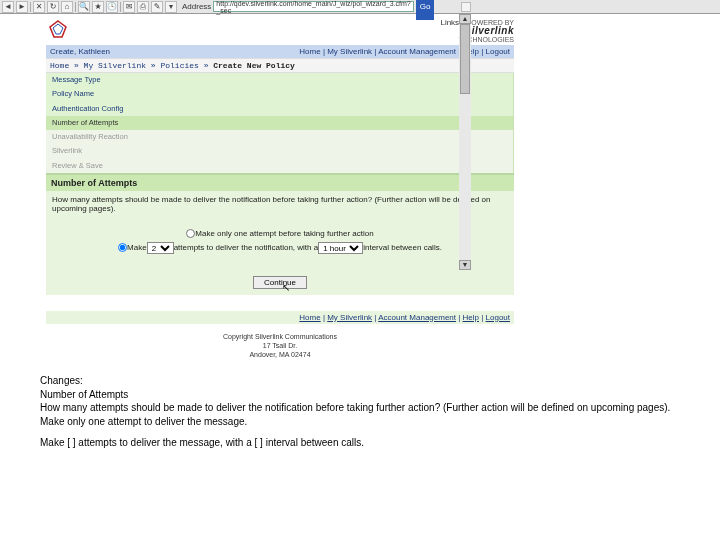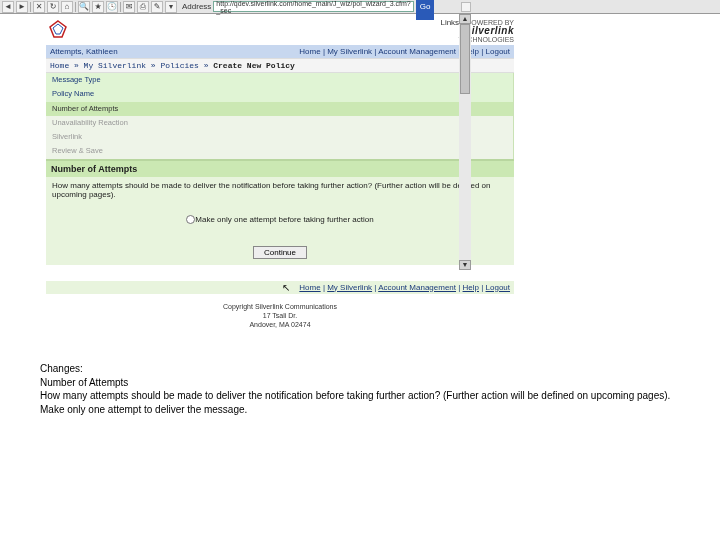--- a/index.html
+++ b/index.html
@@ -33,21 +33,21 @@
   .radio-row input[type=radio] { width:9px; height:9px; }
   .sel { font-size:8px; height:12px; border:1px solid #888; background:#fff; }
   .btn-row { text-align:center; padding:6px 4px; background:#e8f4dd; }
   .cont-btn { font-size:8px; padding:1px 10px; border:1px solid #888; background:#eee; }
   .footer-links { background:#e8f4dd; padding:2px 4px; text-align:right; font-size:8px; color:#1b3a7a; border-top:2px solid #fff; }
   .footer-links a { color:#1b3a7a; text-decoration:underline; }
   .copyright { text-align:center; font-size:7px; color:#333; padding:8px 0; line-height:1.3; }
   .scroll-track { position:absolute; top:14px; right:249px; width:12px; bottom:270px; background:#e8e8e8; }
   .scroll-thumb { position:absolute; top:10px; left:1px; right:1px; height:70px; background:#c4c4c4; border:1px solid #9a9a9a; }
   .scroll-arr { position:absolute; left:0; right:0; height:10px; background:#d4d4d4; border:1px solid #9a9a9a; font-size:7px; text-align:center; line-height:8px; color:#333; }
-  .changes { position:absolute; left:40px; top:362px; right:20px; font-size:10px; line-height:1.35; color:#000; font-family: Arial, sans-serif; }
+  .changes { position:absolute; left:40px; top:374px; right:20px; font-size:10px; line-height:1.35; color:#000; font-family: Arial, sans-serif; }
   .changes p { margin-bottom:8px; }
   .cursor { position:absolute; left:282px; top:282px; font-size:10px; color:#000; pointer-events:none; }
 </style>
 </head>
 <body>
 
 <div class="browser-toolbar">
   <span class="tb-icon">◄</span>
   <span class="tb-icon">►</span>
   <span class="tb-sep"></span>
@@ -82,21 +82,21 @@
         </svg>
     </div>
     <div class="poweredby">
       <div>POWERED BY</div>
       <div class="sl-brand">silverlink</div>
       <div>TECHNOLOGIES</div>
     </div>
   </div>
 
   <div class="welcome-bar">
-    <span>Attempts, Kathleen</span>
+    <span>Create, Kathleen</span>
     <span>
       <a>Home</a> |
       <a>My Silverlink</a> |
       <a>Account Management</a> |
       <a>Help</a> |
       <a>Logout</a>
     </span>
   </div>
 
   <div class="crumb-bar">
@@ -104,35 +104,45 @@
     <span>My Silverlink</span> »
     <span>Policies</span> »
     <b>Create New Policy</b>
   </div>
 
   <div class="tabs">
     <div class="tab">Message
 Type</div>
     <div class="tab">Policy
 Name</div>
+    <div class="tab">Authentication
+Config</div>
     <div class="tab active">Number of
 Attempts</div>
     <div class="tab dim">Unavailability
 Reaction</div>
     <div class="tab dim">Silverlink</div>
     <div class="tab dim">Review &amp; Save</div>
   </div>
 
   <div class="section-title">Number of Attempts</div>
   <div class="section-body">How many attempts should be made to deliver the notification before taking further action? (Further action will be defined on upcoming pages).</div>
 
   <div class="form-box">
     <div class="radio-row">
       <input type="radio" name="att" style="">
       <span>Make only one attempt before taking further action</span>
+    </div>
+    <div class="radio-row">
+      <input type="radio" name="att" checked="" style="">
+      <span>Make</span>
+      <select class="sel"><option>2</option></select>
+      <span>attempts to deliver the notification, with a</span>
+      <select class="sel"><option>1 hour</option></select>
+      <span>interval between calls.</span>
     </div>
   </div>
 
   <div class="btn-row">
     <button class="cont-btn">Continue</button>
   </div>
 
   <div style="height:14px"></div>
 
   <div class="footer-links">
@@ -159,13 +169,14 @@
 
 <div class="cursor">↖</div>
 
 <div class="changes">
   <p>
     <span>Changes:</span><br>
     <span>Number of Attempts</span><br>
     <span>How many attempts should be made to deliver the notification before taking further action? (Further action will be defined on upcoming pages).</span><br>
     <span>Make only one attempt to deliver the message.</span>
   </p>
+  <p>Make [  ] attempts to deliver the message, with a [  ] interval between calls.</p>
 </div>
 
 </body></html>

